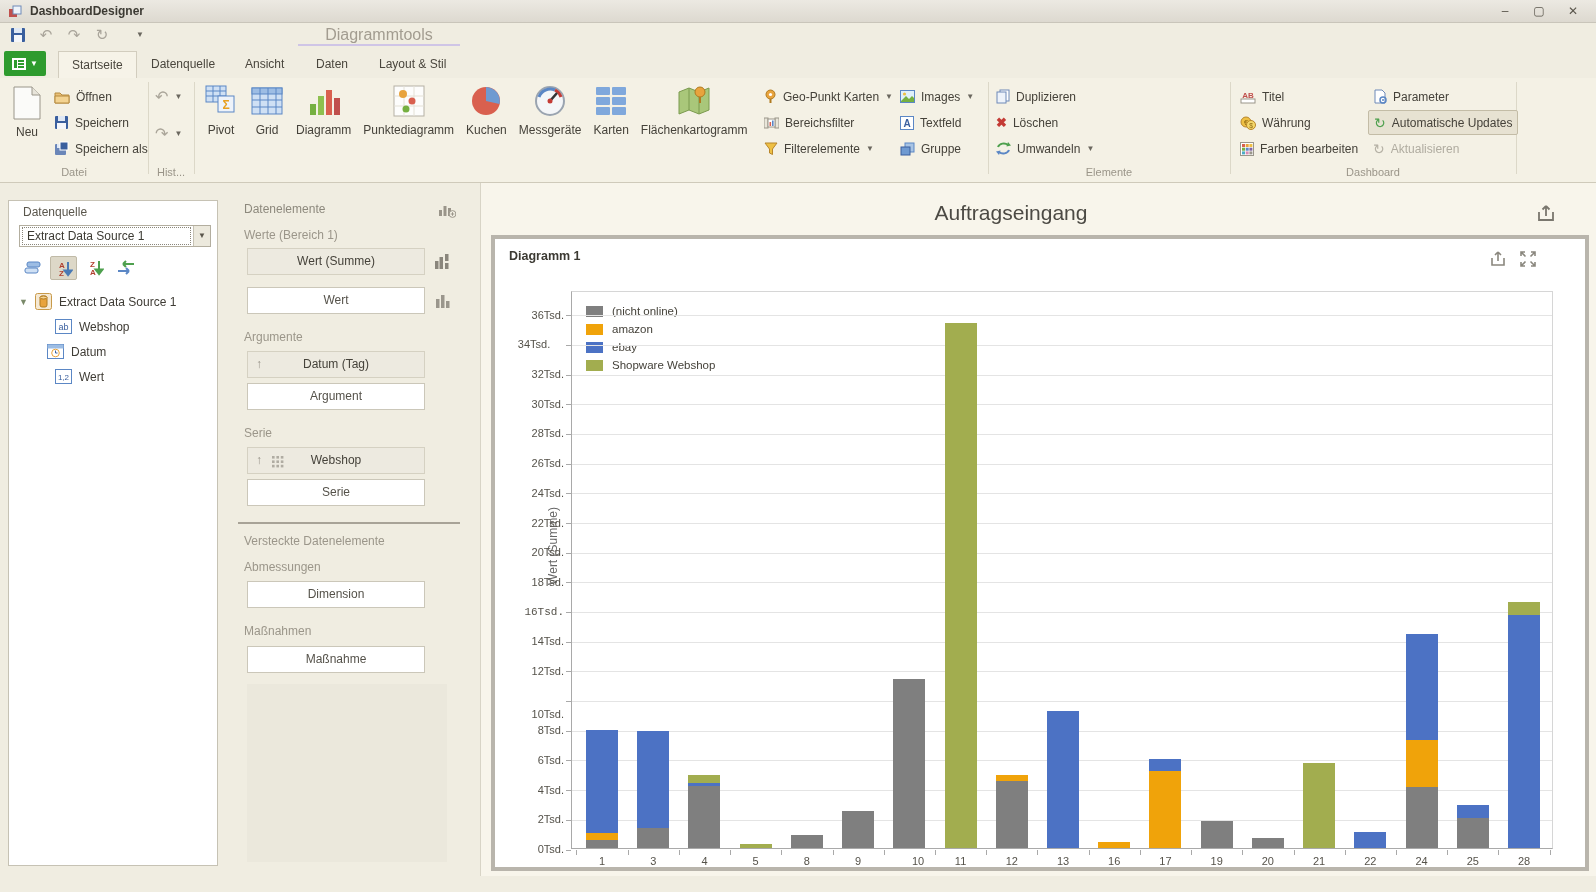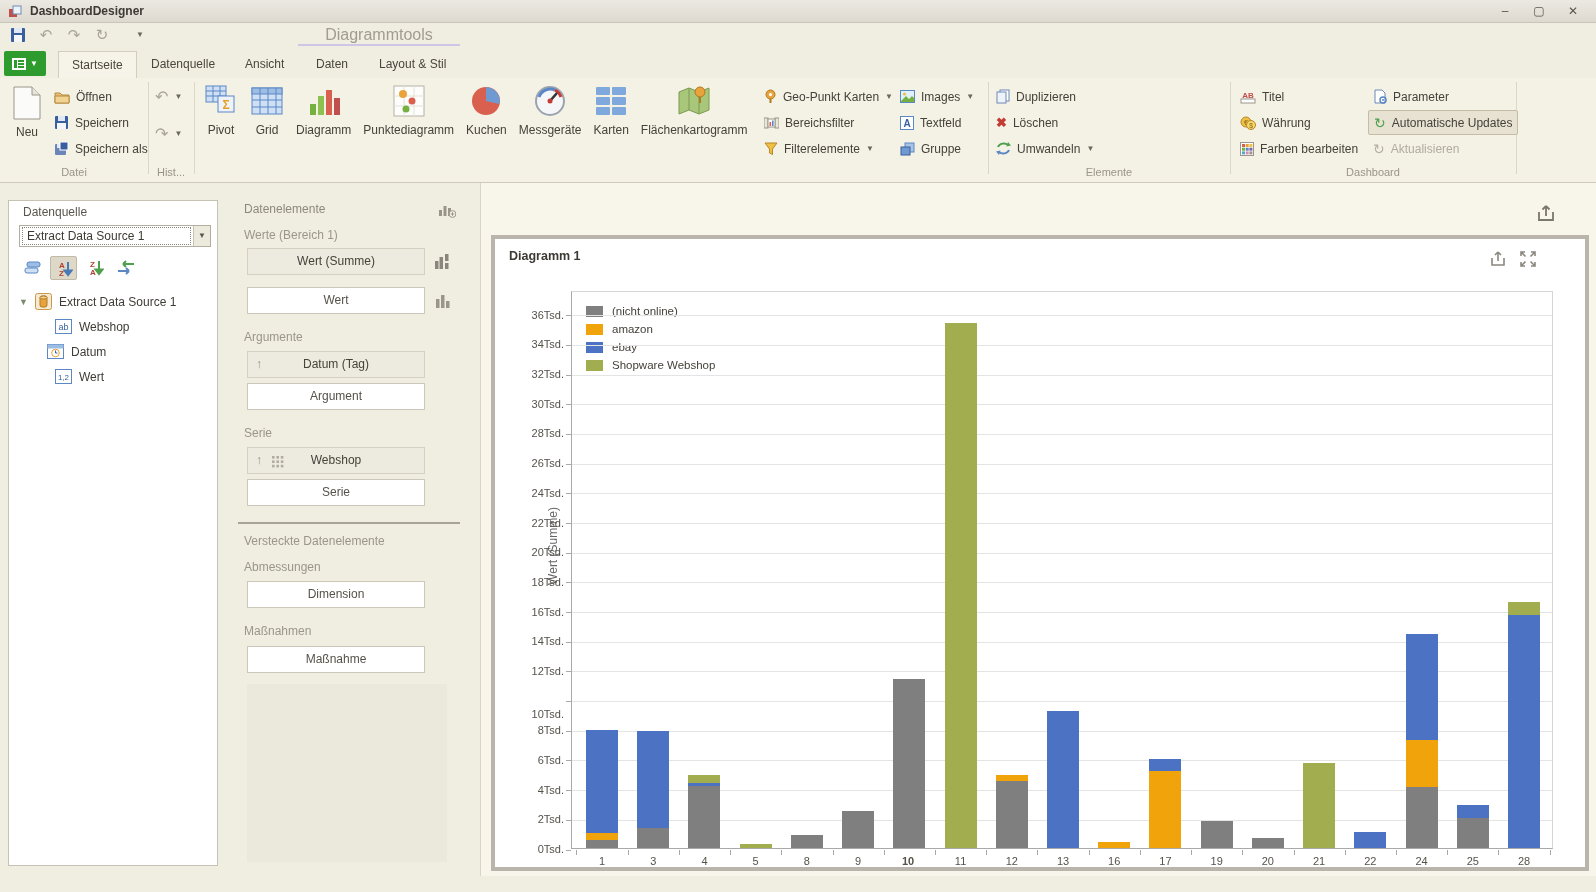--- a/index.html
+++ b/index.html
@@ -539,20 +539,21 @@
     <span>Dimension</span>
   </div>
   <div class="sect" style="top:424px">Maßnahmen</div>
   <div class="chip empty" style="top:446px">
     <span>Maßnahme</span>
   </div>
   <div id="di-bottom"></div>
 </div>
 
 <div id="surface" class="abs">
+  <div id="dash-title">Auftragseingang</div>
   <svg class="exp-ic" style="right:40px;top:20px" width="20" height="20">
       <path d="M3 9 V17 H17 V9" fill="none" stroke="#7a776e" stroke-width="1.8"></path>
       <path d="M10 13 V3 M10 3 L6.5 6.5 M10 3 L13.5 6.5" fill="none" stroke="#7a776e" stroke-width="1.8"></path>
     </svg>
 
   <div id="chartpanel">
     <div class="hdr">Diagramm 1</div>
     <svg class="exp-ic" style="right:78px;top:11px" width="18" height="18">
         <path d="M3 8 V15 H15 V8" fill="none" stroke="#8a877e" stroke-width="1.6"></path>
         <path d="M9 11 V2 M9 2 L6 5 M9 2 L12 5" fill="none" stroke="#8a877e" stroke-width="1.6"></path>
@@ -605,21 +606,21 @@
           <div class="ytick" style="left: -6px; top: 409.096px;"></div>
           <div class="ylab" style="top: 402.596px; margin-top: 13px;">10Tsd.</div>
           <div class="gline" style="top: 379.415px;"></div>
           <div class="ytick" style="left: -6px; top: 379.415px;"></div>
           <div class="ylab" style="top: 372.915px;">12Tsd.</div>
           <div class="gline" style="top: 349.734px;"></div>
           <div class="ytick" style="left: -6px; top: 349.734px;"></div>
           <div class="ylab" style="top: 343.234px;">14Tsd.</div>
           <div class="gline" style="top: 320.053px;"></div>
           <div class="ytick" style="left: -6px; top: 320.053px;"></div>
-          <div class="ylab" style="top: 313.553px;">16Tsd.</div>
+          <div class="ylab" style="top: 313.553px; font-family: Liberation Mono, monospace;">16Tsd.</div>
           <div class="gline" style="top: 290.372px;"></div>
           <div class="ytick" style="left: -6px; top: 290.372px;"></div>
           <div class="ylab" style="top: 283.872px;">18Tsd.</div>
           <div class="gline" style="top: 260.691px;"></div>
           <div class="ytick" style="left: -6px; top: 260.691px;"></div>
           <div class="ylab" style="top: 254.191px;">20Tsd.</div>
           <div class="gline" style="top: 231.011px;"></div>
           <div class="ytick" style="left: -6px; top: 231.011px;"></div>
           <div class="ylab" style="top: 224.511px;">22Tsd.</div>
           <div class="gline" style="top: 201.33px;"></div>
@@ -632,21 +633,21 @@
           <div class="ytick" style="left: -6px; top: 141.968px;"></div>
           <div class="ylab" style="top: 135.468px;">28Tsd.</div>
           <div class="gline" style="top: 112.287px;"></div>
           <div class="ytick" style="left: -6px; top: 112.287px;"></div>
           <div class="ylab" style="top: 105.787px;">30Tsd.</div>
           <div class="gline" style="top: 82.6064px;"></div>
           <div class="ytick" style="left: -6px; top: 82.6064px;"></div>
           <div class="ylab" style="top: 76.1064px;">32Tsd.</div>
           <div class="gline" style="top: 52.9255px;"></div>
           <div class="ytick" style="left: -6px; top: 52.9255px;"></div>
-          <div class="ylab" style="top: 46.4255px;">34Tsd.</div>
+          <div class="ylab" style="top: 46.4255px; text-align: center;">34Tsd.</div>
           <div class="gline" style="top: 23.2447px;"></div>
           <div class="ytick" style="left: -6px; top: 23.2447px;"></div>
           <div class="ylab" style="top: 16.7447px;">36Tsd.</div>
           <div class="barseg" style="left: 14px; bottom: 0px; height: 8.16223px; background: rgb(127, 127, 127);"></div>
           <div class="barseg" style="left: 14px; bottom: 8.16223px; height: 6.67819px; background: rgb(240, 163, 10);"></div>
           <div class="barseg" style="left: 14px; bottom: 14.8404px; height: 103.141px; background: rgb(76, 114, 196);"></div>
           <div class="xlab" style="left: 10px;">1</div>
           <div class="xtick" style="left: 4.38889px; top: 558px;"></div>
           <div class="barseg" style="left: 65.2222px; bottom: 0px; height: 20.0346px; background: rgb(127, 127, 127);"></div>
           <div class="barseg" style="left: 65.2222px; bottom: 20.0346px; height: 97.2048px; background: rgb(76, 114, 196);"></div>
@@ -660,21 +661,21 @@
           <div class="barseg" style="left: 167.667px; bottom: 0px; height: 4.45213px; background: rgb(162, 173, 79);"></div>
           <div class="xlab" style="left: 163.667px;">5</div>
           <div class="xtick" style="left: 158.056px; top: 558px;"></div>
           <div class="barseg" style="left: 218.889px; bottom: 0px; height: 13.3564px; background: rgb(127, 127, 127);"></div>
           <div class="xlab" style="left: 214.889px;">8</div>
           <div class="xtick" style="left: 209.278px; top: 558px;"></div>
           <div class="barseg" style="left: 270.111px; bottom: 0px; height: 37.1011px; background: rgb(127, 127, 127);"></div>
           <div class="xlab" style="left: 266.111px;">9</div>
           <div class="xtick" style="left: 260.5px; top: 558px;"></div>
           <div class="barseg" style="left: 321.333px; bottom: 0px; height: 169.181px; background: rgb(127, 127, 127);"></div>
-          <div class="xlab" style="left: 316px; font-weight: bold;">10</div>
+          <div class="xlab" style="left: 326px;">10</div>
           <div class="xtick" style="left: 311.722px; top: 558px;"></div>
           <div class="barseg" style="left: 372.556px; bottom: 0px; height: 525.351px; background: rgb(162, 173, 79);"></div>
           <div class="xlab" style="left: 368.556px;">11</div>
           <div class="xtick" style="left: 362.944px; top: 558px;"></div>
           <div class="barseg" style="left: 423.778px; bottom: 0px; height: 66.7819px; background: rgb(127, 127, 127);"></div>
           <div class="barseg" style="left: 423.778px; bottom: 66.7819px; height: 5.93617px; background: rgb(240, 163, 10);"></div>
           <div class="xlab" style="left: 419.778px;">12</div>
           <div class="xtick" style="left: 414.167px; top: 558px;"></div>
           <div class="barseg" style="left: 475px; bottom: 0px; height: 136.532px; background: rgb(76, 114, 196);"></div>
           <div class="xlab" style="left: 471px;">13</div>

